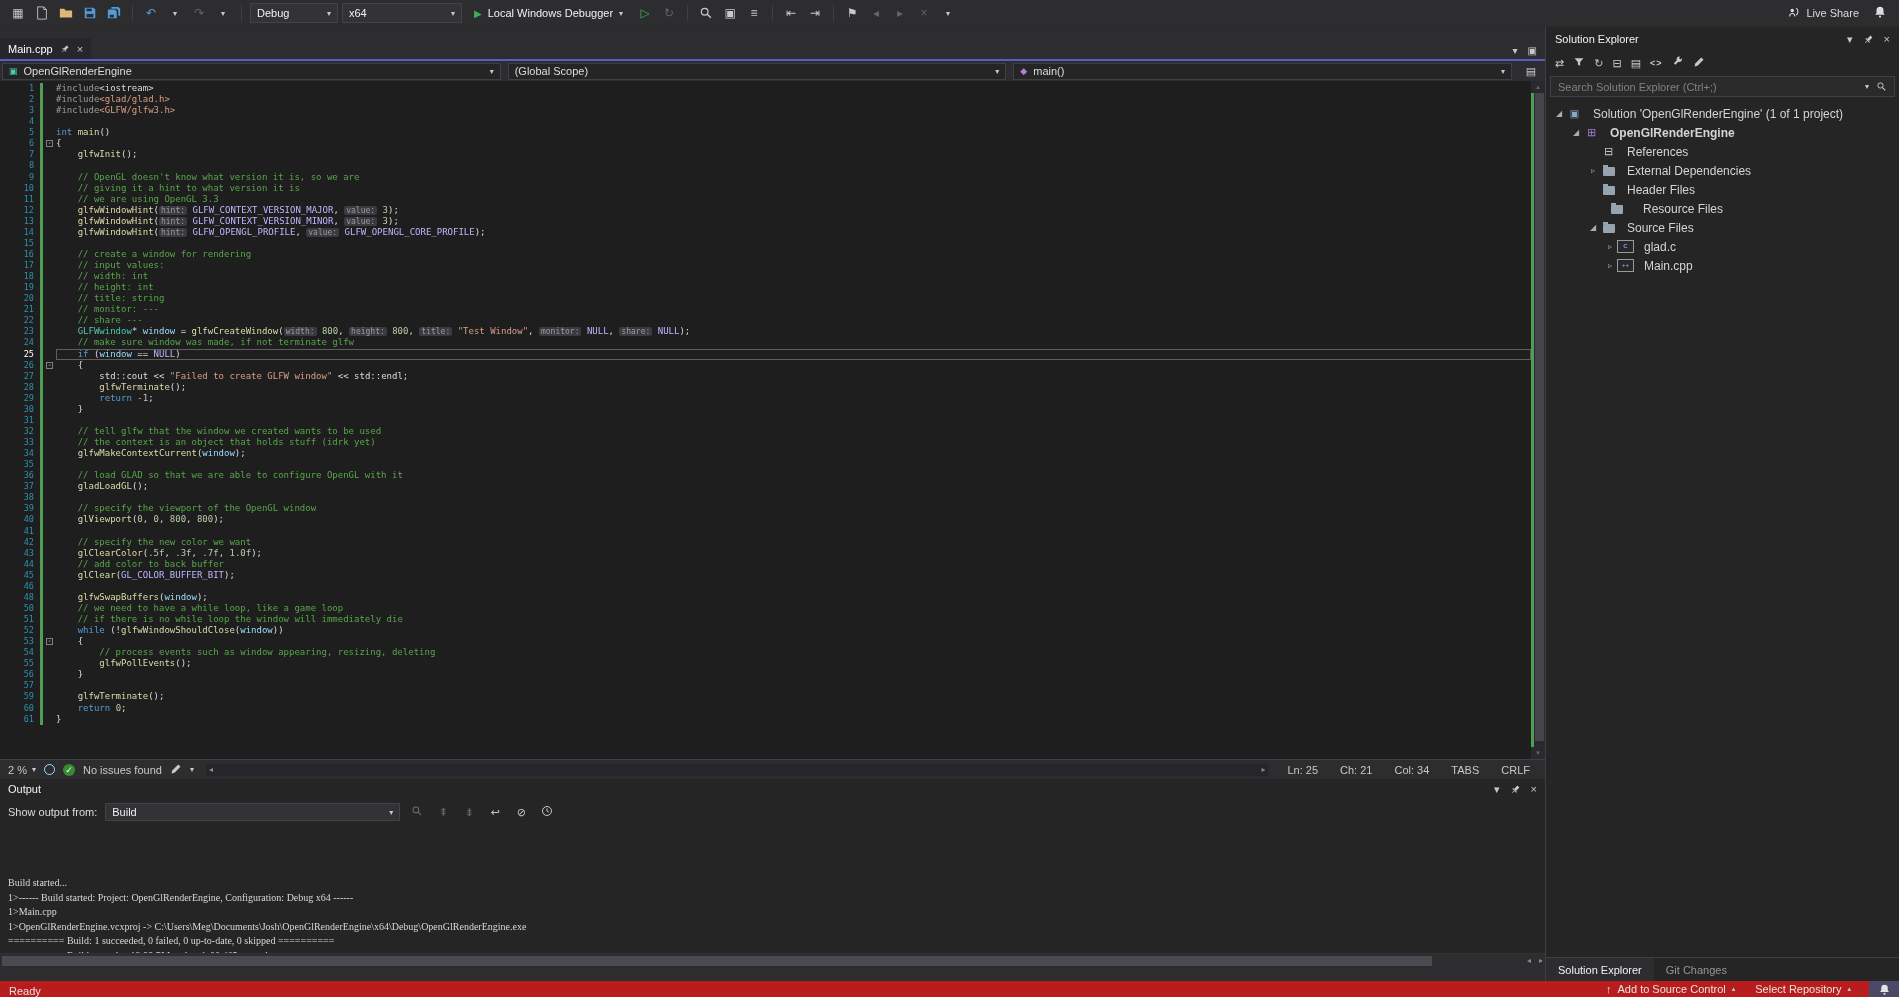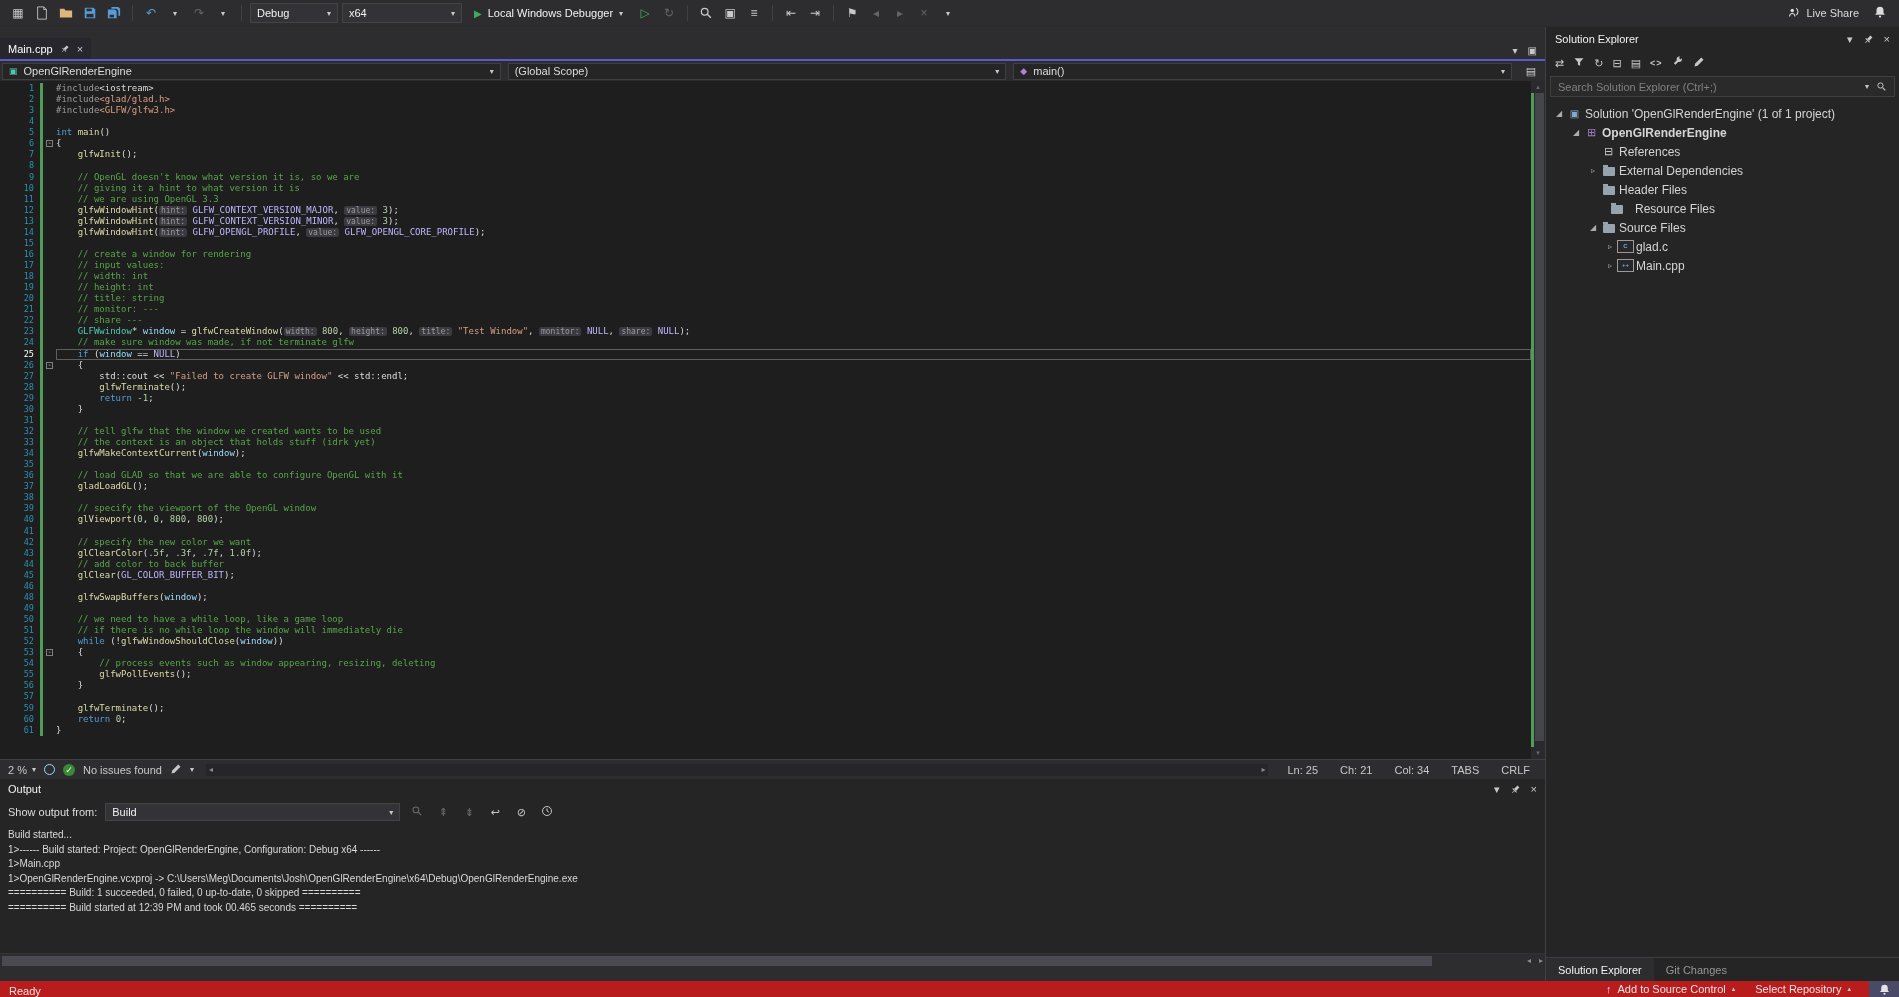--- a/index.html
+++ b/index.html
@@ -93,22 +93,22 @@
   .out-head { height:20px; display:flex; align-items:center; padding:0 8px; font-size:11px;
     color:#F1F1F1; }
   .out-head .ri { margin-left:auto; display:flex; gap:10px; color:#C8C8C8; align-items:center; }
   .out-head svg { width:11px; height:11px; }
   .out-controls { height:26px; display:flex; align-items:center; gap:8px; padding:0 8px;
     font-size:11px; color:#DCDCDC; }
   #outcombo { width:295px; height:18px; }
   .oc-ic { width:18px; text-align:center; font-size:11px; color:#C8C8C8; }
   .oc-ic.dis { color:#6A6A6A; }
   .oc-ic svg { width:12px; height:12px; }
-  #outtext { flex:1; background:#252526; padding:3px 8px; font-family:Liberation Sans, sans-serif;
-    font-size:10px; line-height:14.5px; color:#D8D8D8; overflow:hidden; }
+  #outtext { flex:1; background:#252526; padding:3px 8px; font-family:Liberation Serif, serif;
+    font-size:10px; line-height:14.5px; color:#D8D8D8; overflow:hidden;margin-top:48px; }
   .oline { white-space:pre; }
 
   
   #hscroll { height:14px; background:#2D2D30; position:relative; border-top:1px solid #333336; }
   #hthumb { position:absolute; left:2px; top:2px; height:10px; width:1430px; background:#4A4A50; }
   #hscroll .arr { position:absolute; right:14px; top:0; height:14px; line-height:14px;
     color:#8A8A8A; font-size:8px; }
   #hscroll .arr2 { position:absolute; right:2px; top:0; height:14px; line-height:14px;
     color:#8A8A8A; font-size:8px; }
   #botgap { height:14px; background:#2D2D30; }
@@ -126,21 +126,21 @@
   .se-tools svg { width:12px; height:12px; }
   .se-tools .code { font-size:9px; font-weight:bold; letter-spacing:1px; }
   .se-search { height:21px; margin:1px 4px 2px 4px; background:#2A2A2B; border:1px solid #3F3F46;
     display:flex; align-items:center; padding:0 7px; gap:7px; font-size:11px; color:#808080; }
   .se-search .ph { flex:1; }
   .se-search svg { width:11px; height:11px; color:#C8C8C8; }
   #setree { flex:1; padding-top:5px; font-size:12px; color:#D4D4D4; overflow:hidden; }
   .trow { display:flex; align-items:center; height:19px; }
   .tarrow { width:14px; flex:0 0 14px; text-align:center; color:#ABABAB; font-size:8px; }
   .ticon { width:17px; flex:0 0 17px; display:flex; justify-content:center; align-items:center; }
-  .tlabel { margin-left:2px; white-space:nowrap; }
+  .tlabel { margin-left:10px; white-space:nowrap; }
   .tlabel.b { font-weight:bold; }
   .ic-solution { color:#87A8CE; font-size:10px; }
   .ic-project-cpp { color:#9B7CC8; font-size:11px; }
   .ic-references { color:#C8C8C8; font-size:11px; }
   .ic-folder { position:relative; }
   .ic-folder i { display:block; width:12px; height:9px; background:#96A4B0; border-radius:1px;
     position:relative; margin-top:2px; }
   .ic-folder i:before { content:''; position:absolute; top:-2px; left:0; width:5px; height:2px;
     background:#96A4B0; }
   .ic-file-c, .ic-file-cpp { width:11px; height:13px; border:1px solid #9A9A9A; background:#26262B;
@@ -577,26 +577,20 @@
               <span class="outm"></span>
               <span class="ltxt"></span>
             </div>
             <div class="code-line">
               <span class="lnum">48</span>
               <span class="chg"></span>
               <span class="outm"></span>
               <span class="ltxt"><span class="tk-pl">    </span><span class="tk-fn">glfwSwapBuffers</span><span class="tk-pl">(</span><span class="tk-var">window</span><span class="tk-pl">);</span></span>
             </div>
             <div class="code-line">
-              <span class="lnum">49</span>
-              <span class="chg"></span>
-              <span class="outm"></span>
-              <span class="ltxt"></span>
-            </div>
-            <div class="code-line">
               <span class="lnum">50</span>
               <span class="chg"></span>
               <span class="outm"></span>
               <span class="ltxt"><span class="tk-pl">    </span><span class="tk-com">// we need to have a while loop, like a game loop</span></span>
             </div>
             <div class="code-line">
               <span class="lnum">51</span>
               <span class="chg"></span>
               <span class="outm"></span>
               <span class="ltxt"><span class="tk-pl">    </span><span class="tk-com">// if there is no while loop the window will immediately die</span></span>

